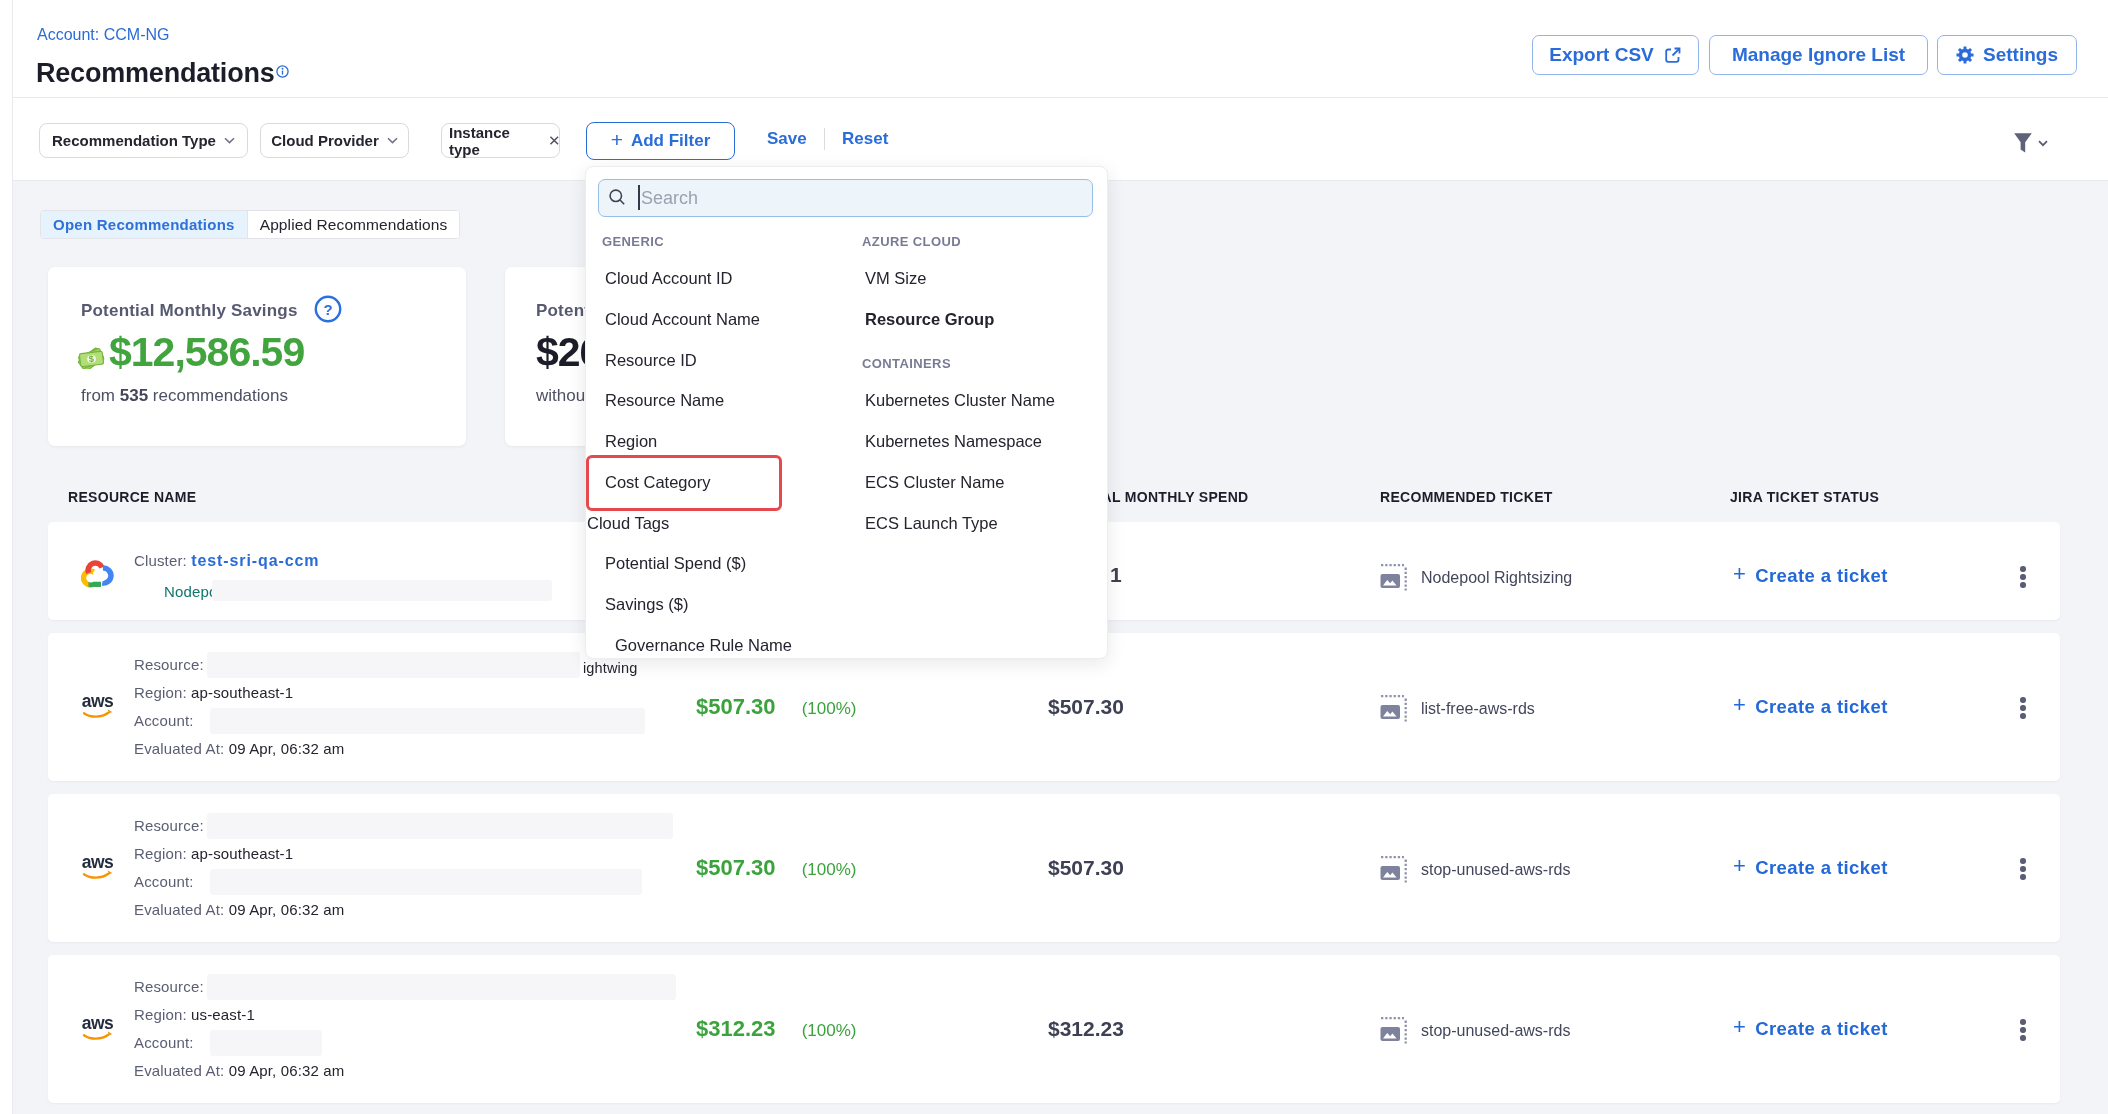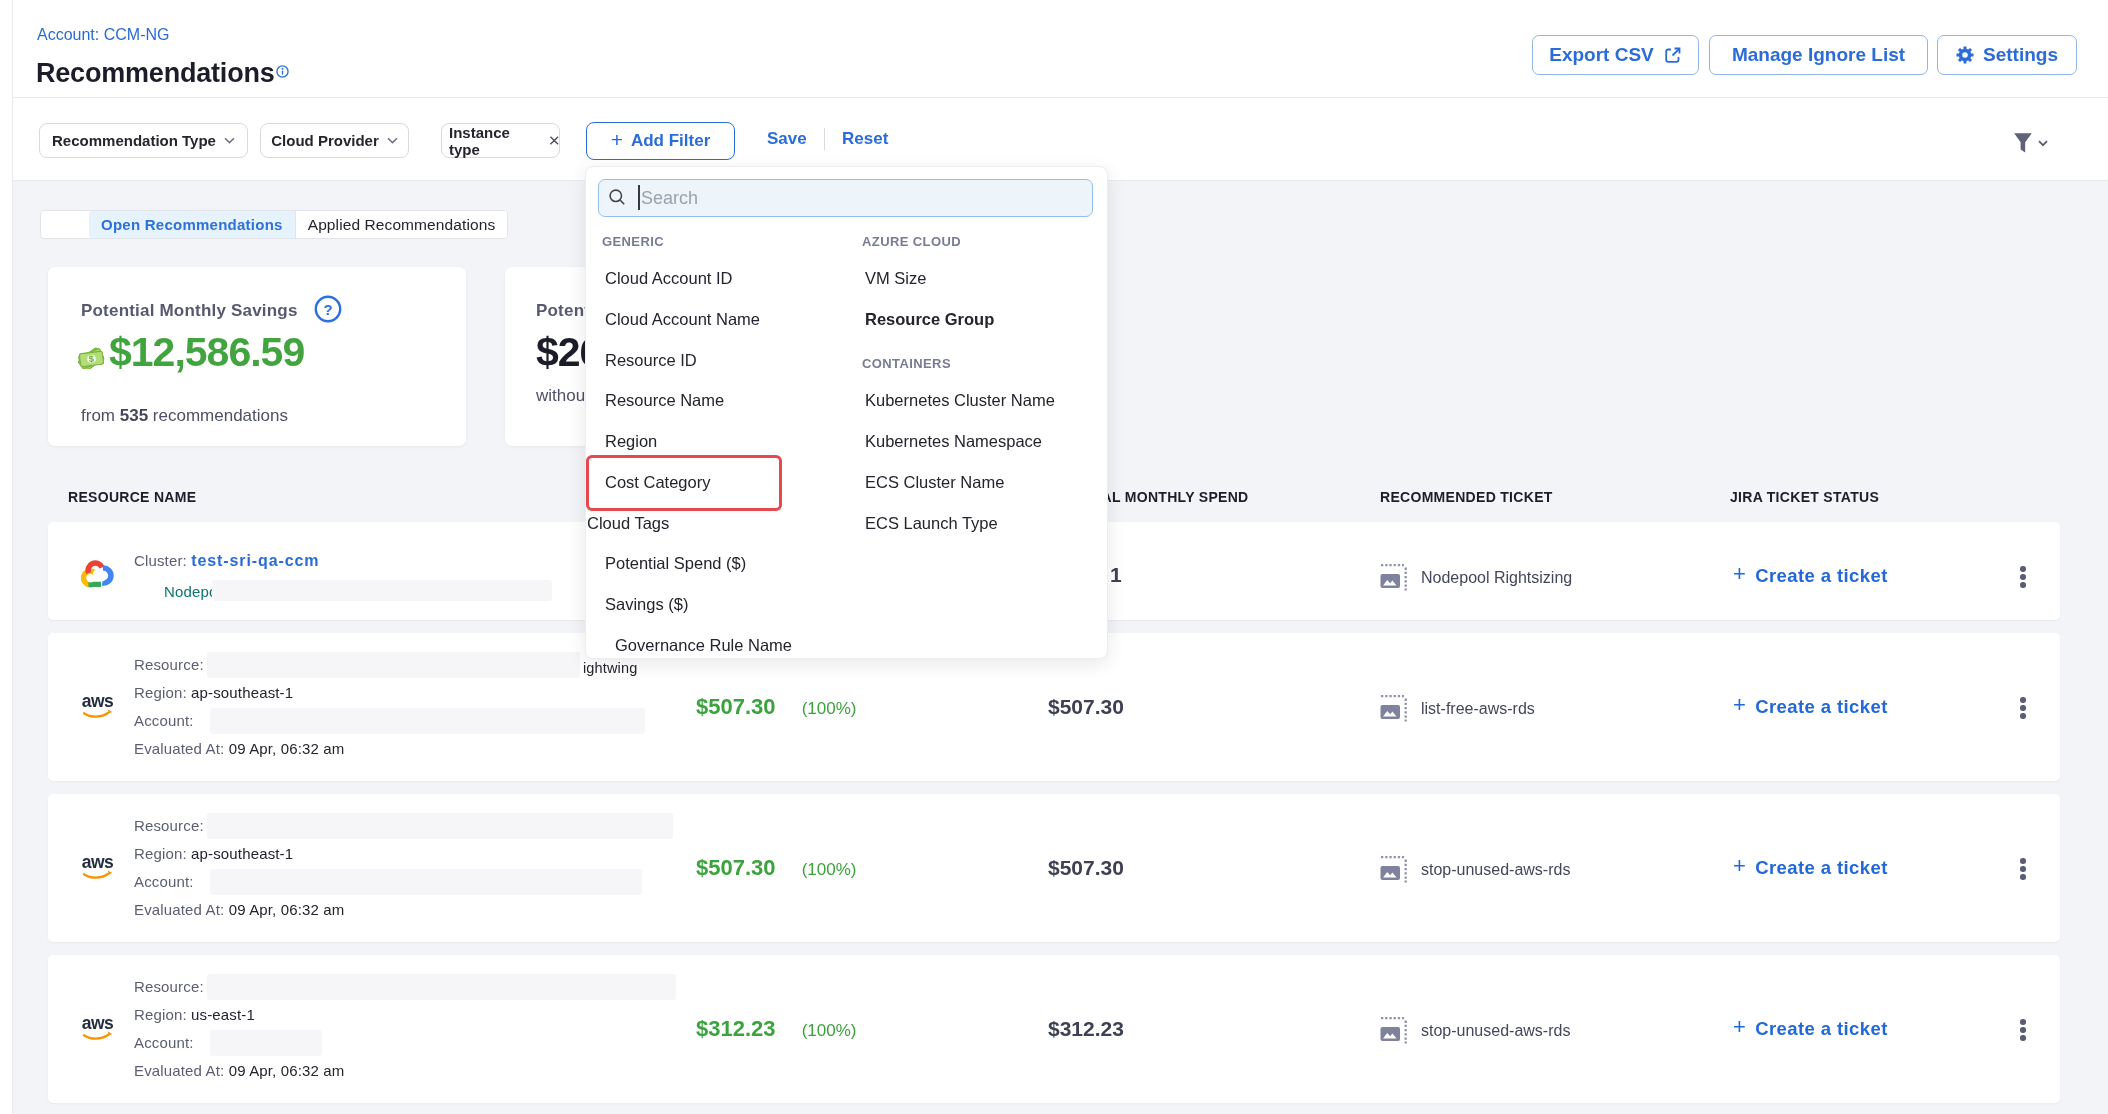--- a/index.html
+++ b/index.html
@@ -8,21 +8,21 @@
 #stage { position:relative; width:2108px; height:1114px; overflow:hidden; }
 .sidebar { left:0; top:0; width:13px; height:1114px; background:#fff; border-right:1px solid #e9eaee; }
 .header { left:13px; top:0; width:2095px; height:98px; background:#fff; border-bottom:1px solid #e9eaee; }
 .acct { left:24px; top:26px; font-size:16px; color:#2a6cd6; }
 .title { left:23px; top:58px; font-size:27px; font-weight:bold; color:#1c1d29; letter-spacing:-0.2px; }
 .btn { position:absolute; top:35px; height:40px; border:1.5px solid #91b4ea; border-radius:7px; background:#fff; color:#2b6cd9; font-size:19px; font-weight:bold; display:flex; align-items:center; justify-content:center; gap:9px; }
 .filterbar { left:13px; top:98px; width:2095px; height:83px; background:#fff; border-bottom:1px solid #e9eaee; }
 .chip { position:absolute; top:25px; height:35px; border:1px solid #d8dae0; border-radius:8px; background:#fff; color:#24252f; font-size:15px; font-weight:bold; display:flex; align-items:center; justify-content:center; gap:8px; }
 .addfilter { position:absolute; top:24px; height:38px; border:1.5px solid #2a6cd8; border-radius:8px; background:#fff; color:#2a6cd8; font-size:17px; font-weight:bold; display:flex; align-items:center; justify-content:center; }
 .flink { position:absolute; top:31px; font-size:17px; font-weight:bold; color:#2a6cd8; }
-.tabs { left:40px; top:210px; height:29px; display:flex; border:1px solid #e2e4e9; border-radius:4px; background:#fff;padding-left:48px; }
+.tabs { left:40px; top:210px; height:29px; display:flex; border:1px solid #e2e4e9; border-radius:4px; background:#fff; }
 .tab1 { background:#e6f2fc; color:#2d71d9; font-weight:bold; font-size:15px; letter-spacing:0.25px; display:flex; align-items:center; padding:0 12px; border-radius:3px 0 0 3px; border-right:1px solid #e2e4e9; }
 .tab2 { background:#fff; color:#23242e; font-size:15.5px; letter-spacing:0.1px; display:flex; align-items:center; padding:0 12px; border-radius:0 3px 3px 0; }
 .card { background:#fff; border-radius:7px; box-shadow:0 1px 3px rgba(30,30,50,0.06); }
 .row { left:48px; width:2012px; background:#fff; border-radius:5px; box-shadow:0 1px 2px rgba(30,30,50,0.05); }
 .thead { font-size:14px; font-weight:bold; color:#1c1d2b; letter-spacing:0.3px; }
 .glabel { color:#5b5e73; }
 .gval { color:#23242e; }
 .rowline { position:absolute; font-size:15px; letter-spacing:0.15px; white-space:nowrap; }
 .redact { position:absolute; background:#f6f6f9; border-radius:3px; height:26px; }
 .money { position:absolute; font-size:22px; font-weight:bold; color:#3aa33c; white-space:nowrap; }
@@ -109,21 +109,21 @@
       <g transform="rotate(-22 13 17)">
           <rect x="1.5" y="11" width="23" height="13" rx="2" fill="#a6d76a" stroke="#76b43c" stroke-width="1.1"></rect>
         </g>
       <g transform="rotate(-7 13 18)">
           <rect x="2" y="11.5" width="23" height="13" rx="2" fill="#b2dd79" stroke="#76b43c" stroke-width="1.1"></rect>
           <ellipse cx="13.5" cy="18" rx="4.4" ry="3.8" fill="#eff8e2"></ellipse>
           <text x="13.5" y="21" text-anchor="middle" font-size="9" font-weight="bold" fill="#6cad38">$</text>
         </g>
     </svg>
     <div class="abs" style="left:61px; top:70px; font-size:41px; line-height:31px; font-weight:bold; color:#42a43e; letter-spacing:-1px;">$12,586.59</div>
-    <div class="abs" style="left:33px; top:119px; font-size:17px; color:#4e5065;margin-top:20px;">from <b style="color:#44465a;">535</b> recommendations</div>
+    <div class="abs" style="left:33px; top:119px; font-size:17px; color:#4e5065;">from <b style="color:#44465a;">535</b> recommendations</div>
   </div>
 
   <div class="abs card" style="left:505px; top:267px; width:418px; height:179px;">
     <div class="abs" style="left:31px; top:34px; font-size:17px; font-weight:bold; color:#575971; letter-spacing:0.2px;">Potential Monthly Spend</div>
     <div class="abs" style="left:31px; top:70px; font-size:41px; line-height:31px; font-weight:bold; color:#1c1d29; letter-spacing:-1px;">$26,410.75</div>
     <div class="abs" style="left:31px; top:119px; font-size:17px; color:#4e5065;">without recommendations</div>
   </div>
   <div class="abs thead" style="left:68px; top:489px;">RESOURCE NAME</div>
   <div class="abs thead" style="left:680px; top:489px;">MONTHLY SAVINGS</div>
   <div class="abs thead" style="left:1074px; top:489px;">TOTAL MONTHLY SPEND</div>

